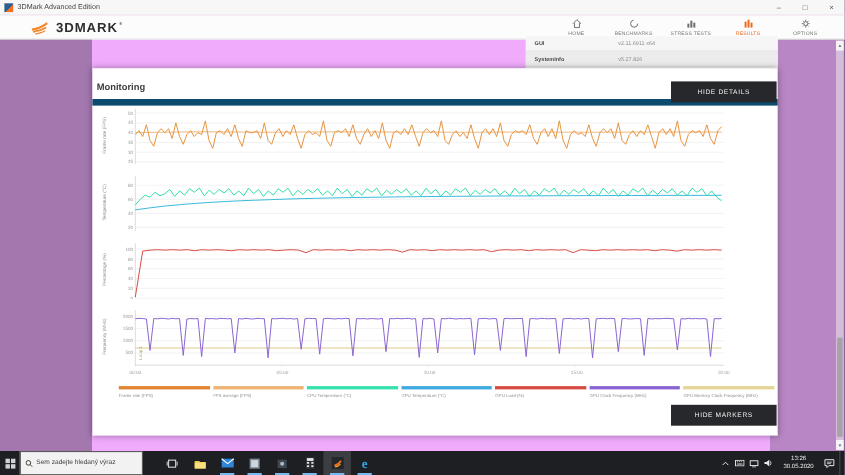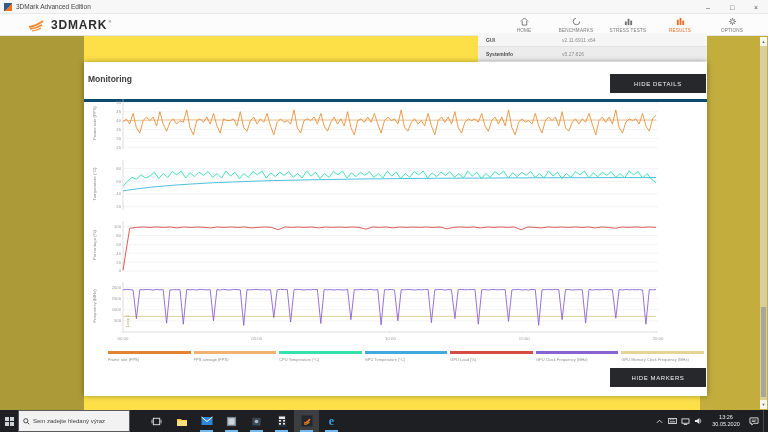--- a/index.html
+++ b/index.html
@@ -1,17 +1,17 @@
 <!DOCTYPE html>
 <html><head>
 <meta charset="utf-8">
 <style>
   html,body{margin:0;padding:0;background:#000;}
   *{box-sizing:border-box;font-family:"Liberation Sans",sans-serif;}
-  #app{position:relative;width:768px;height:432px;overflow:hidden;background:#fde047;}
+  #app{position:relative;width:768px;height:432px;overflow:hidden;background:#f0abfc;}
 
   
   .titlebar{position:absolute;left:0;top:0;width:768px;height:14px;background:#f7f7f7;display:flex;align-items:center;padding:0 4px;border-bottom:1px solid #e9e9e9;}
   .titlebar .appico{width:8px;height:8px;background:linear-gradient(135deg,#2c5d8f 55%,#f36f21 55%);margin-right:4px;}
   .titlebar .t{font-size:6.5px;color:#444;}
   .wincontrols{position:absolute;right:0;top:0;height:14px;display:flex;}
   .wincontrols span{width:24px;height:14px;display:flex;align-items:center;justify-content:center;font-size:7px;color:#555;}
 
   
   .navbar{position:absolute;left:0;top:14px;width:768px;height:22px;background:#fcfcfc;border-bottom:1px solid #e6e6e6;}
@@ -49,21 +49,21 @@
 
   
   .verspanel{position:absolute;left:478px;top:33px;width:229px;height:29px;background:#fff;}
   .versrow{height:14px;display:flex;align-items:center;border-bottom:1px solid #e2e2e2;padding-left:8px;}
   .versrow.odd{background:#f6f6f6;} .versrow.even{background:#ececec;}
   .versrow .vl{width:76px;font-size:5px;font-weight:bold;color:#4a4a4a;}
   .versrow .vv{font-size:5px;color:#8d8d8d;}
 
   
   .panel{position:absolute;left:84px;top:62px;width:623px;height:334px;background:#fff;box-shadow:0 0 6px rgba(0,0,0,.35);}
-  .panelheader{position:absolute;left:0;top:0;width:100%;height:40px;border-bottom:3px solid #0c4a6e;}
+  .panelheader{position:absolute;left:0;top:0;width:100%;height:34px;border-bottom:6px solid #0c4a6e;}
   .ptitle{position:absolute;left:4px;top:12px;font-size:8.5px;font-weight:bold;color:#3c3c3c;}
   .btn{position:absolute;right:1px;width:96px;height:19px;background:#26282b;color:#f2f2f2;font-size:6px;letter-spacing:.6px;display:flex;align-items:center;justify-content:center;cursor:pointer;}
   #btn-details{top:12px;} #btn-markers{top:306px;}
 
   .chart-row{position:absolute;left:0;width:600px;height:52px;}
   .ylab{position:absolute;left:-13px;top:20px;width:52px;height:10px;transform:rotate(-90deg);transform-origin:center;font-size:4.3px;color:#8c8c8c;text-align:center;white-space:nowrap;}
   .chart-svg{position:absolute;left:22px;top:0;}
   .marker-label{position:absolute;left:41px;top:8px;font-size:4px;color:#b0a35c;transform:rotate(-90deg);transform-origin:left top;white-space:nowrap;}
 
   .xlabels{position:absolute;left:39px;top:274px;width:535px;height:8px;}

